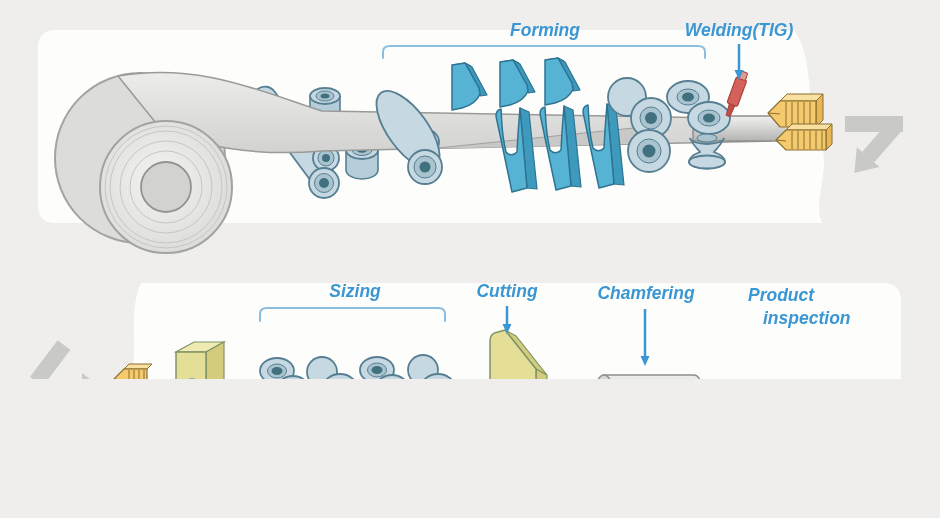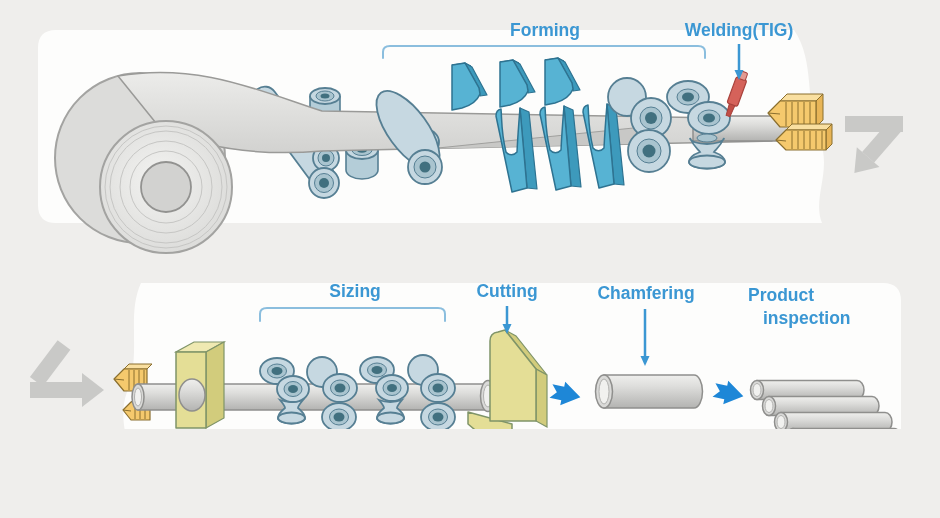--- a/index.html
+++ b/index.html
@@ -1,16 +1,16 @@
 <!DOCTYPE html>
 <html style="--background: #efeeec; --panel_white: #fdfdfc; --label_blue: #3b97d3; --bracket_blue: #8bbede; --flow_arrow_blue: #1e87d7; --big_arrow_gray: #c9c9c7; --steel_gray: #dcdcda; --roller_blue: #c6d8e1; --roller_dark: #41707f; --fin_blue: #57b3d3; --machine_yellow: #e4de96; --clamp_yellow: #f5c96d; --torch_red: #d5625a;"><head>
 <meta charset="utf-8">
 <style>
   html,body{margin:0;padding:0;background:var(--background,#efeeec);}
-  .canvas{width:940px;height:429px;overflow:hidden;position:relative;}
+  .canvas{width:940px;height:379px;overflow:hidden;position:relative;font-style:italic;}
   svg{display:block;}
   .bg{fill:var(--background,#efeeec);}
   .panel{fill:var(--panel_white,#fdfdfc);}
   .stage-label{fill:var(--label_blue,#3b97d3);font-family:"Liberation Sans",sans-serif;font-weight:bold;font-size:17.5px;}
   .bracket{stroke:var(--bracket_blue,#8bbede);stroke-width:2;fill:none;stroke-linecap:round;}
   .larrow{stroke:var(--label_blue,#3b97d3);stroke-width:2.5;fill:none;}
   .lhead{fill:var(--label_blue,#3b97d3);stroke:none;}
   .flow-arrow{fill:var(--flow_arrow_blue,#1e87d7);stroke:none;}
   .gray-arrow{fill:var(--big_arrow_gray,#c9c9c7);stroke:none;}
   .steel{fill:url(#stripGrad);stroke:#9a9a98;stroke-width:1.5;stroke-linejoin:round;}

